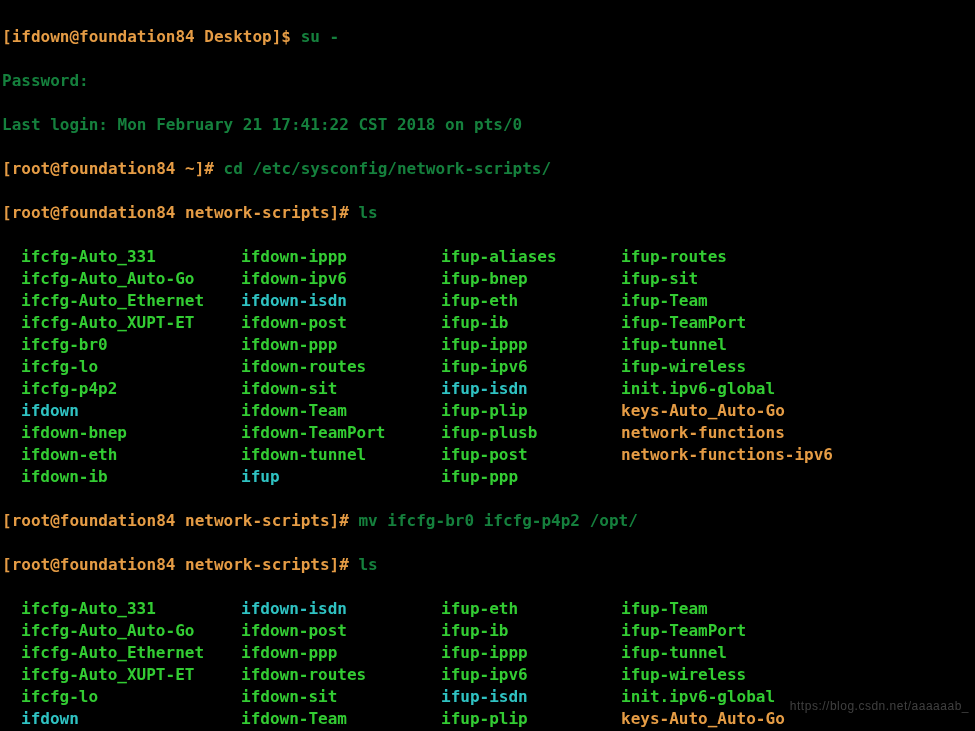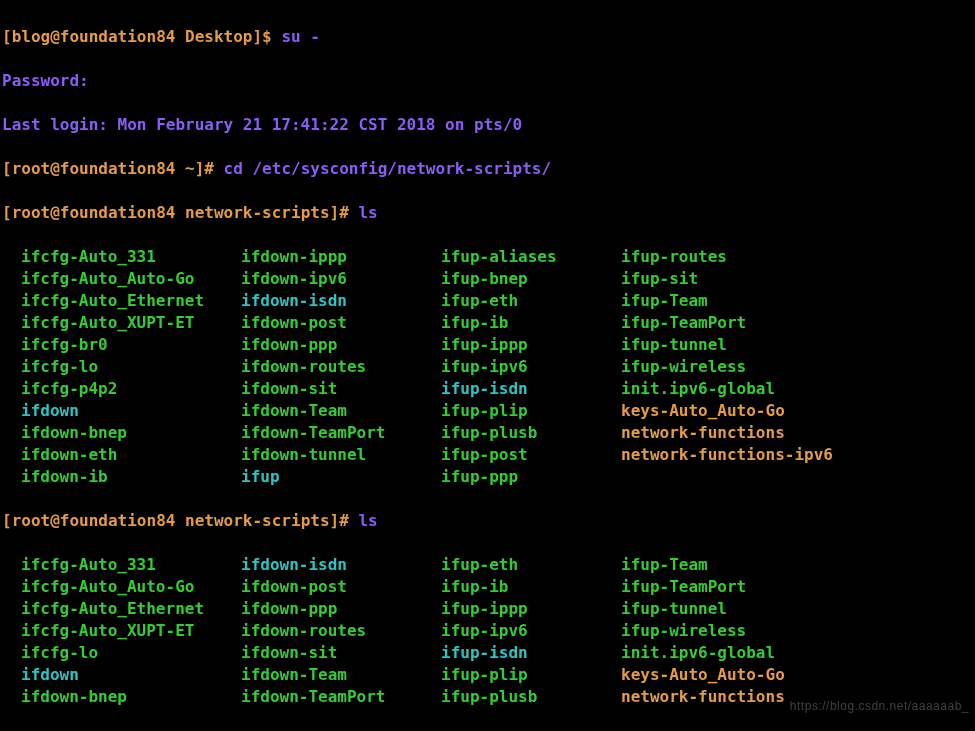--- a/index.html
+++ b/index.html
@@ -13,21 +13,21 @@
     overflow: hidden;
     position: relative;
   }
   .terminal {
     padding: 4px 2px;
     white-space: pre;
     color: #fff;
     font-weight: bold;
   }
   .orange { color: #e59c45; }
-  .white  { color: #8b5cf6; }
+  .white  { color: #15803d; }
   .green  { color: #33cc33; }
   .cyan   { color: #2fc2c2; }
   .row { display: flex; margin-left: 19px; }
   .col { display: inline-block; }
   .c1 { width: 220px; }
   .c2 { width: 200px; }
   .c3 { width: 180px; }
   .c4 { width: auto; }
   .watermark {
     position: absolute;
@@ -37,24 +37,25 @@
     font-family: sans-serif;
     font-size: 12px;
     font-weight: normal;
     letter-spacing: 0.5px;
   }
 </style>
 </head>
 <body>
 
 <div class="terminal">
-<div><span class="orange">[</span><span class="orange">blog@foundation84 </span><span class="orange">Desktop</span><span class="orange">]$ </span><span class="white">su -</span></div>
+<div><span class="orange">[</span><span class="orange">ifdown@foundation84 </span><span class="orange">Desktop</span><span class="orange">]$ </span><span class="white">su -</span></div>
 <div class="white">Password:</div>
 <div class="white">Last login: Mon February 21 17:41:22 CST 2018 on pts/0</div>
 <div><span class="orange">[</span><span class="orange">root@foundation84 </span><span class="orange">~</span><span class="orange">]# </span><span class="white">cd /etc/sysconfig/network-scripts/</span></div>
 <div><span class="orange">[</span><span class="orange">root@foundation84 </span><span class="orange">network-scripts</span><span class="orange">]# </span><span class="white">ls</span></div>
 <div id="ls1-block"><div class="row"><span class="col c1 green">ifcfg-Auto_331</span><span class="col c2 green">ifdown-ippp</span><span class="col c3 green">ifup-aliases</span><span class="col c4 green">ifup-routes</span></div><div class="row"><span class="col c1 green">ifcfg-Auto_Auto-Go</span><span class="col c2 green">ifdown-ipv6</span><span class="col c3 green">ifup-bnep</span><span class="col c4 green">ifup-sit</span></div><div class="row"><span class="col c1 green">ifcfg-Auto_Ethernet</span><span class="col c2 cyan">ifdown-isdn</span><span class="col c3 green">ifup-eth</span><span class="col c4 green">ifup-Team</span></div><div class="row"><span class="col c1 green">ifcfg-Auto_XUPT-ET</span><span class="col c2 green">ifdown-post</span><span class="col c3 green">ifup-ib</span><span class="col c4 green">ifup-TeamPort</span></div><div class="row"><span class="col c1 green">ifcfg-br0</span><span class="col c2 green">ifdown-ppp</span><span class="col c3 green">ifup-ippp</span><span class="col c4 green">ifup-tunnel</span></div><div class="row"><span class="col c1 green">ifcfg-lo</span><span class="col c2 green">ifdown-routes</span><span class="col c3 green">ifup-ipv6</span><span class="col c4 green">ifup-wireless</span></div><div class="row"><span class="col c1 green">ifcfg-p4p2</span><span class="col c2 green">ifdown-sit</span><span class="col c3 cyan">ifup-isdn</span><span class="col c4 green">init.ipv6-global</span></div><div class="row"><span class="col c1 cyan">ifdown</span><span class="col c2 green">ifdown-Team</span><span class="col c3 green">ifup-plip</span><span class="col c4 orange">keys-Auto_Auto-Go</span></div><div class="row"><span class="col c1 green">ifdown-bnep</span><span class="col c2 green">ifdown-TeamPort</span><span class="col c3 green">ifup-plusb</span><span class="col c4 orange">network-functions</span></div><div class="row"><span class="col c1 green">ifdown-eth</span><span class="col c2 green">ifdown-tunnel</span><span class="col c3 green">ifup-post</span><span class="col c4 orange">network-functions-ipv6</span></div><div class="row"><span class="col c1 green">ifdown-ib</span><span class="col c2 cyan">ifup</span><span class="col c3 green">ifup-ppp</span><span class="col c4 "></span></div></div>
+<div><span class="orange">[</span><span class="orange">root@foundation84 </span><span class="orange">network-scripts</span><span class="orange">]# </span><span class="white">mv ifcfg-br0 ifcfg-p4p2 /opt/</span></div>
 <div><span class="orange">[</span><span class="orange">root@foundation84 </span><span class="orange">network-scripts</span><span class="orange">]# </span><span class="white">ls</span></div>
 <div id="ls2-block"><div class="row"><span class="col c1 green">ifcfg-Auto_331</span><span class="col c2 cyan">ifdown-isdn</span><span class="col c3 green">ifup-eth</span><span class="col c4 green">ifup-Team</span></div><div class="row"><span class="col c1 green">ifcfg-Auto_Auto-Go</span><span class="col c2 green">ifdown-post</span><span class="col c3 green">ifup-ib</span><span class="col c4 green">ifup-TeamPort</span></div><div class="row"><span class="col c1 green">ifcfg-Auto_Ethernet</span><span class="col c2 green">ifdown-ppp</span><span class="col c3 green">ifup-ippp</span><span class="col c4 green">ifup-tunnel</span></div><div class="row"><span class="col c1 green">ifcfg-Auto_XUPT-ET</span><span class="col c2 green">ifdown-routes</span><span class="col c3 green">ifup-ipv6</span><span class="col c4 green">ifup-wireless</span></div><div class="row"><span class="col c1 green">ifcfg-lo</span><span class="col c2 green">ifdown-sit</span><span class="col c3 cyan">ifup-isdn</span><span class="col c4 green">init.ipv6-global</span></div><div class="row"><span class="col c1 cyan">ifdown</span><span class="col c2 green">ifdown-Team</span><span class="col c3 green">ifup-plip</span><span class="col c4 orange">keys-Auto_Auto-Go</span></div><div class="row"><span class="col c1 green">ifdown-bnep</span><span class="col c2 green">ifdown-TeamPort</span><span class="col c3 green">ifup-plusb</span><span class="col c4 orange">network-functions</span></div></div>
 
 </div>
 
 <div class="watermark">https://blog.csdn.net/aaaaaab_</div>
 
 </body></html>

